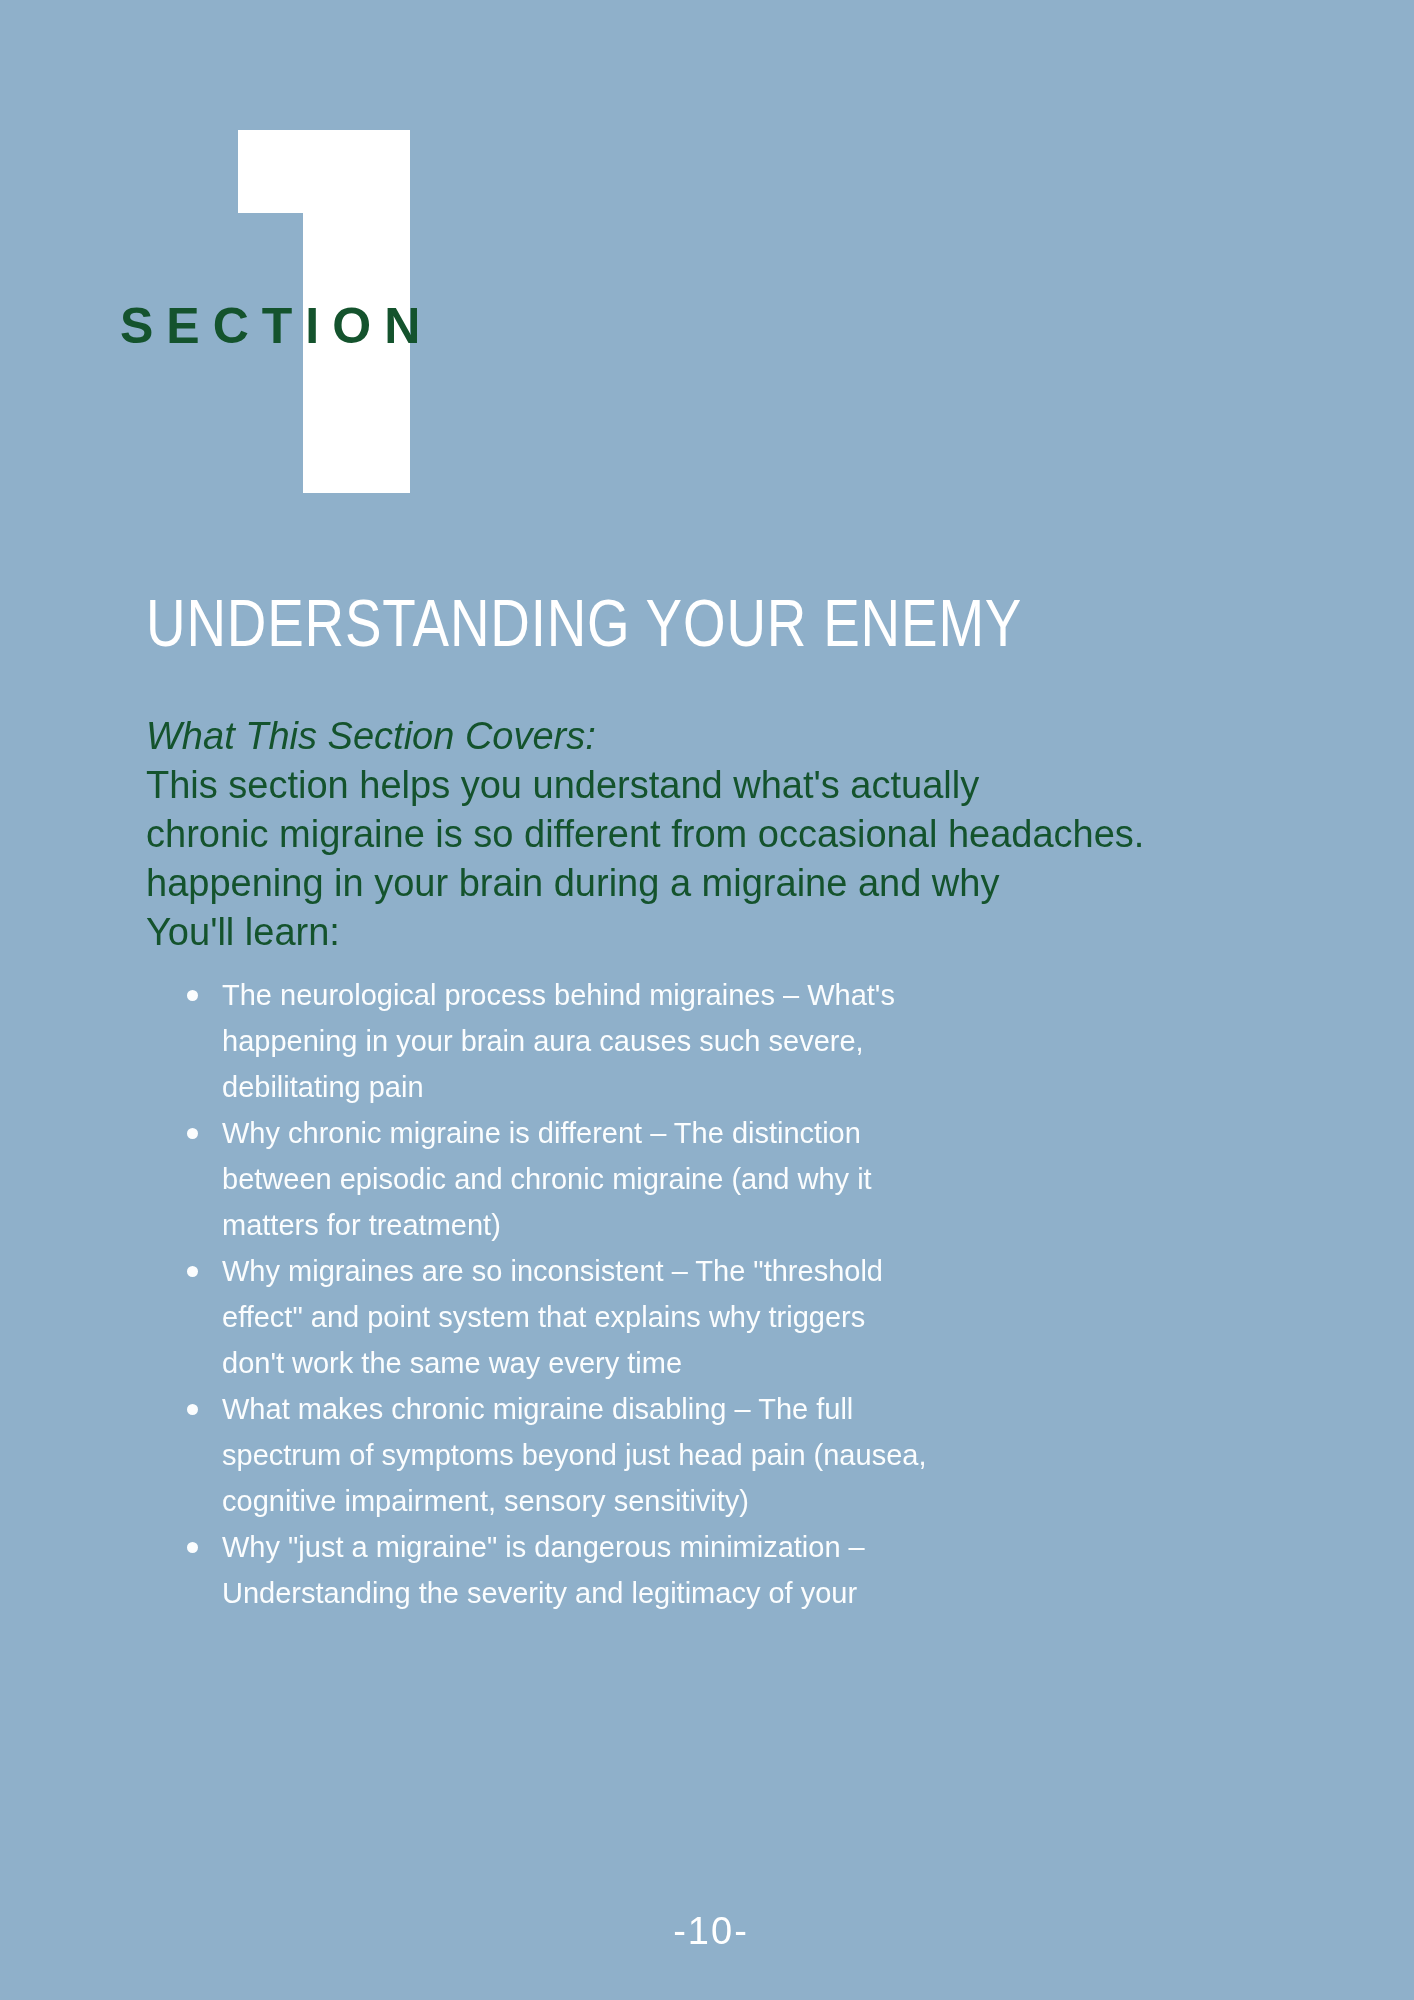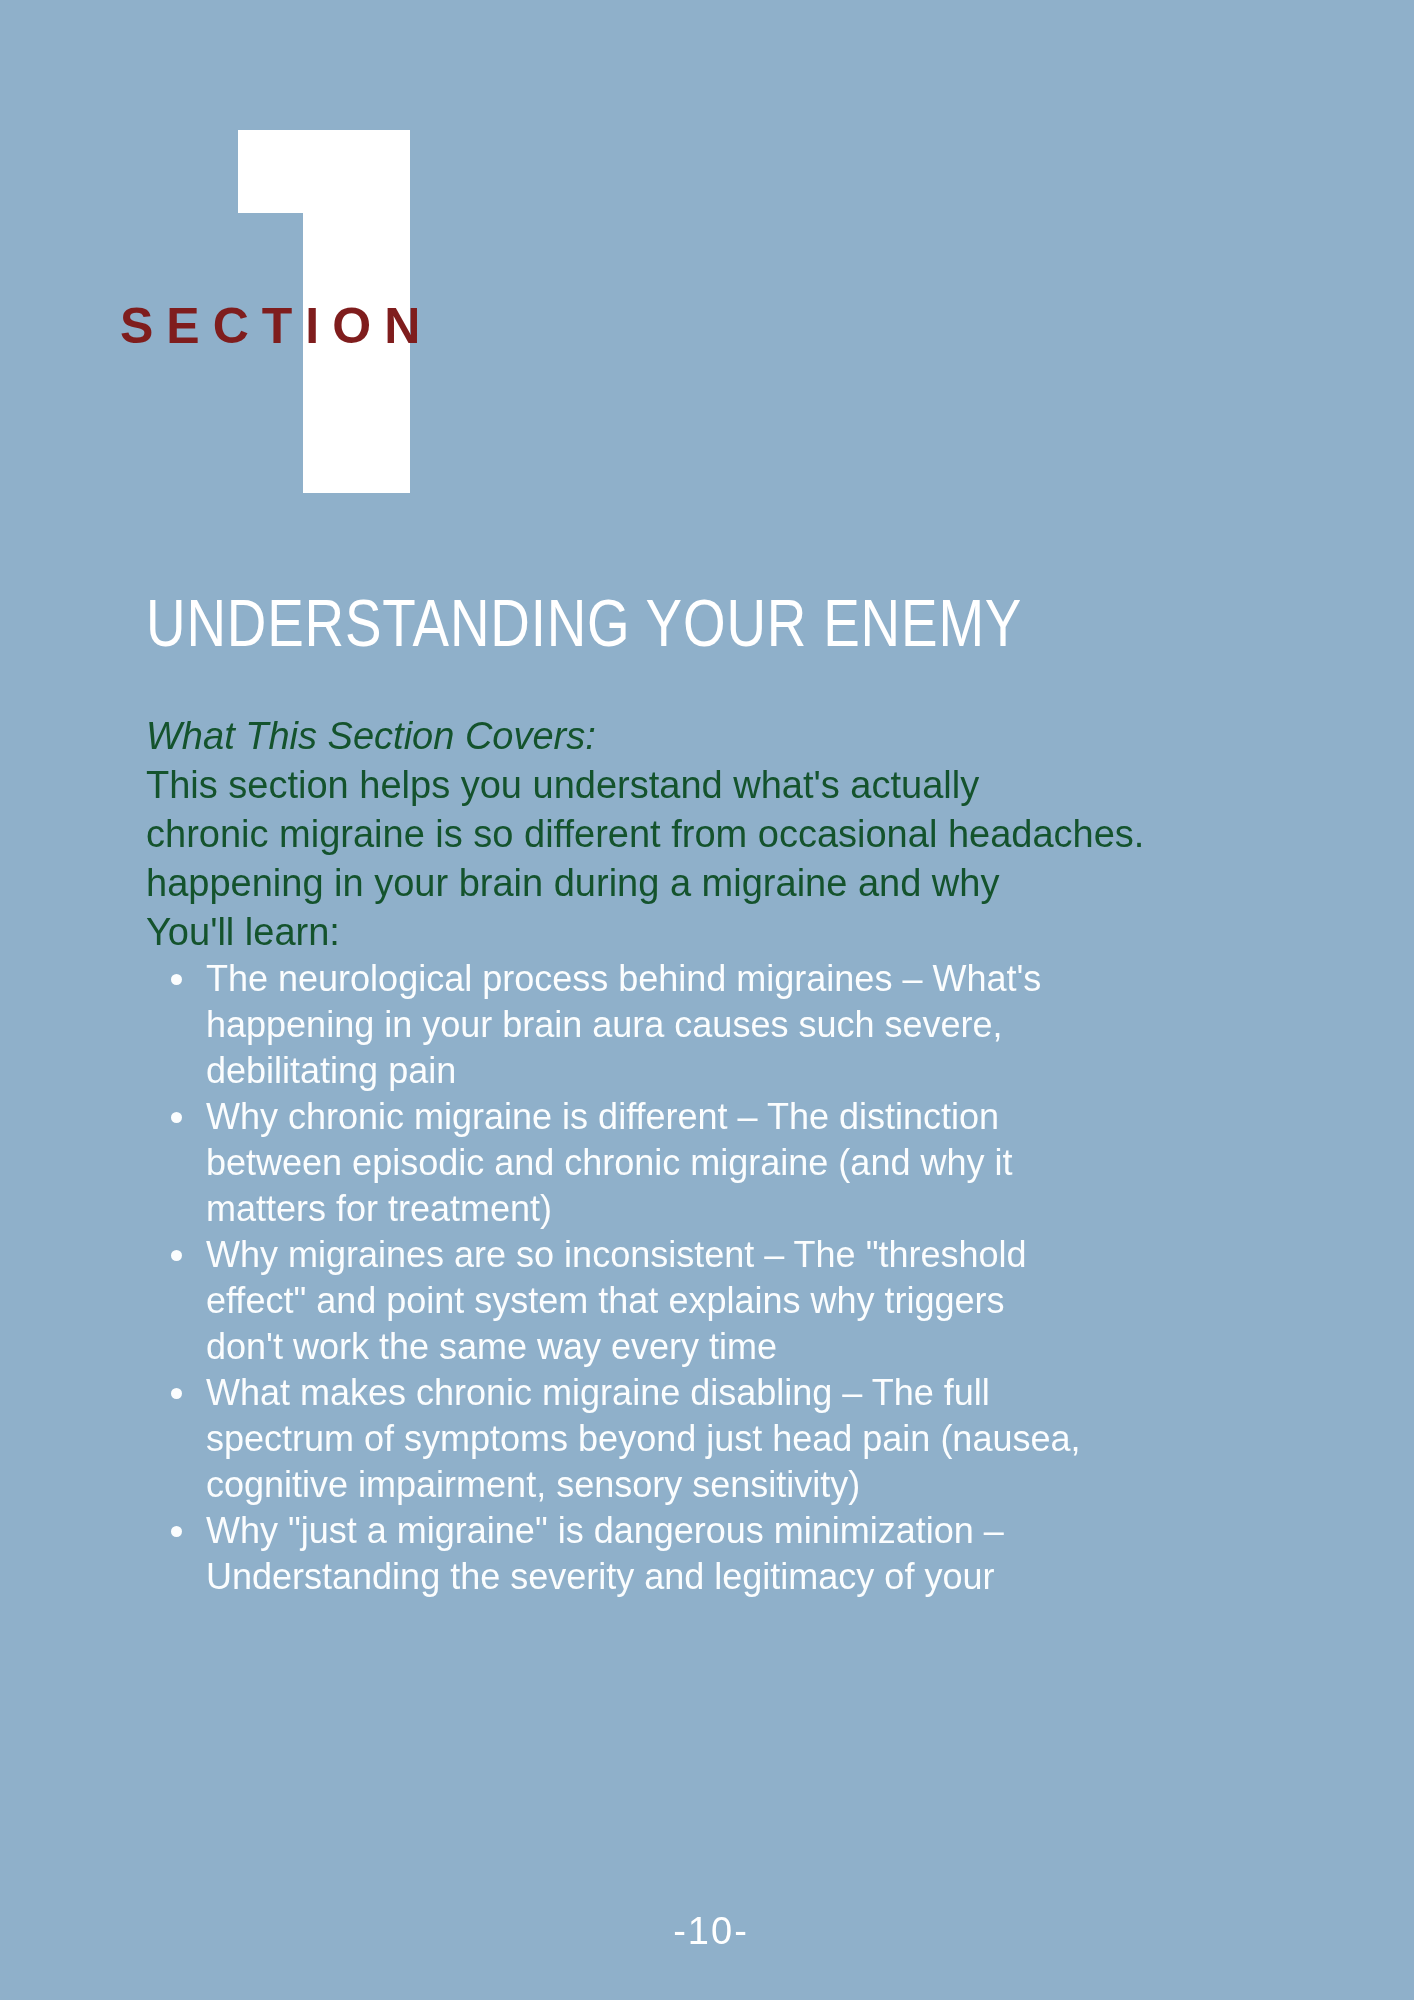--- a/index.html
+++ b/index.html
@@ -20,21 +20,21 @@
     z-index:1;
   }
 
   .section-label{
     position:absolute;
     left:120px;top:301px;
     z-index:2;
     font-size:50px;
     font-weight:bold;
     letter-spacing:13px;
-    color:#7f1d1d;
+    color:#14532d;
     line-height:50px;
     white-space:nowrap;
   }
 
   .title{
     position:absolute;
     left:146px;top:590px;
     margin:0;
     font-size:66px;
     font-weight:300;
@@ -55,24 +55,24 @@
   }
   .intro-heading{
     font-style:italic;
     white-space:pre;
   }
   .body-line{white-space:pre;}
 
   .bullets{
     position:absolute;
     left:146px;top:956px;
-    margin:0;padding:0;
+    margin:16px;padding:0;
     list-style:none;
     color:#FBFDFE;
-    font-size:36px;
+    font-size:29px;
     line-height:46px;
   }
   .bullet{
     position:relative;
     padding-left:60px;
   }
   .dot{
     position:absolute;
     left:25px;top:18px;
     width:11px;height:11px;

